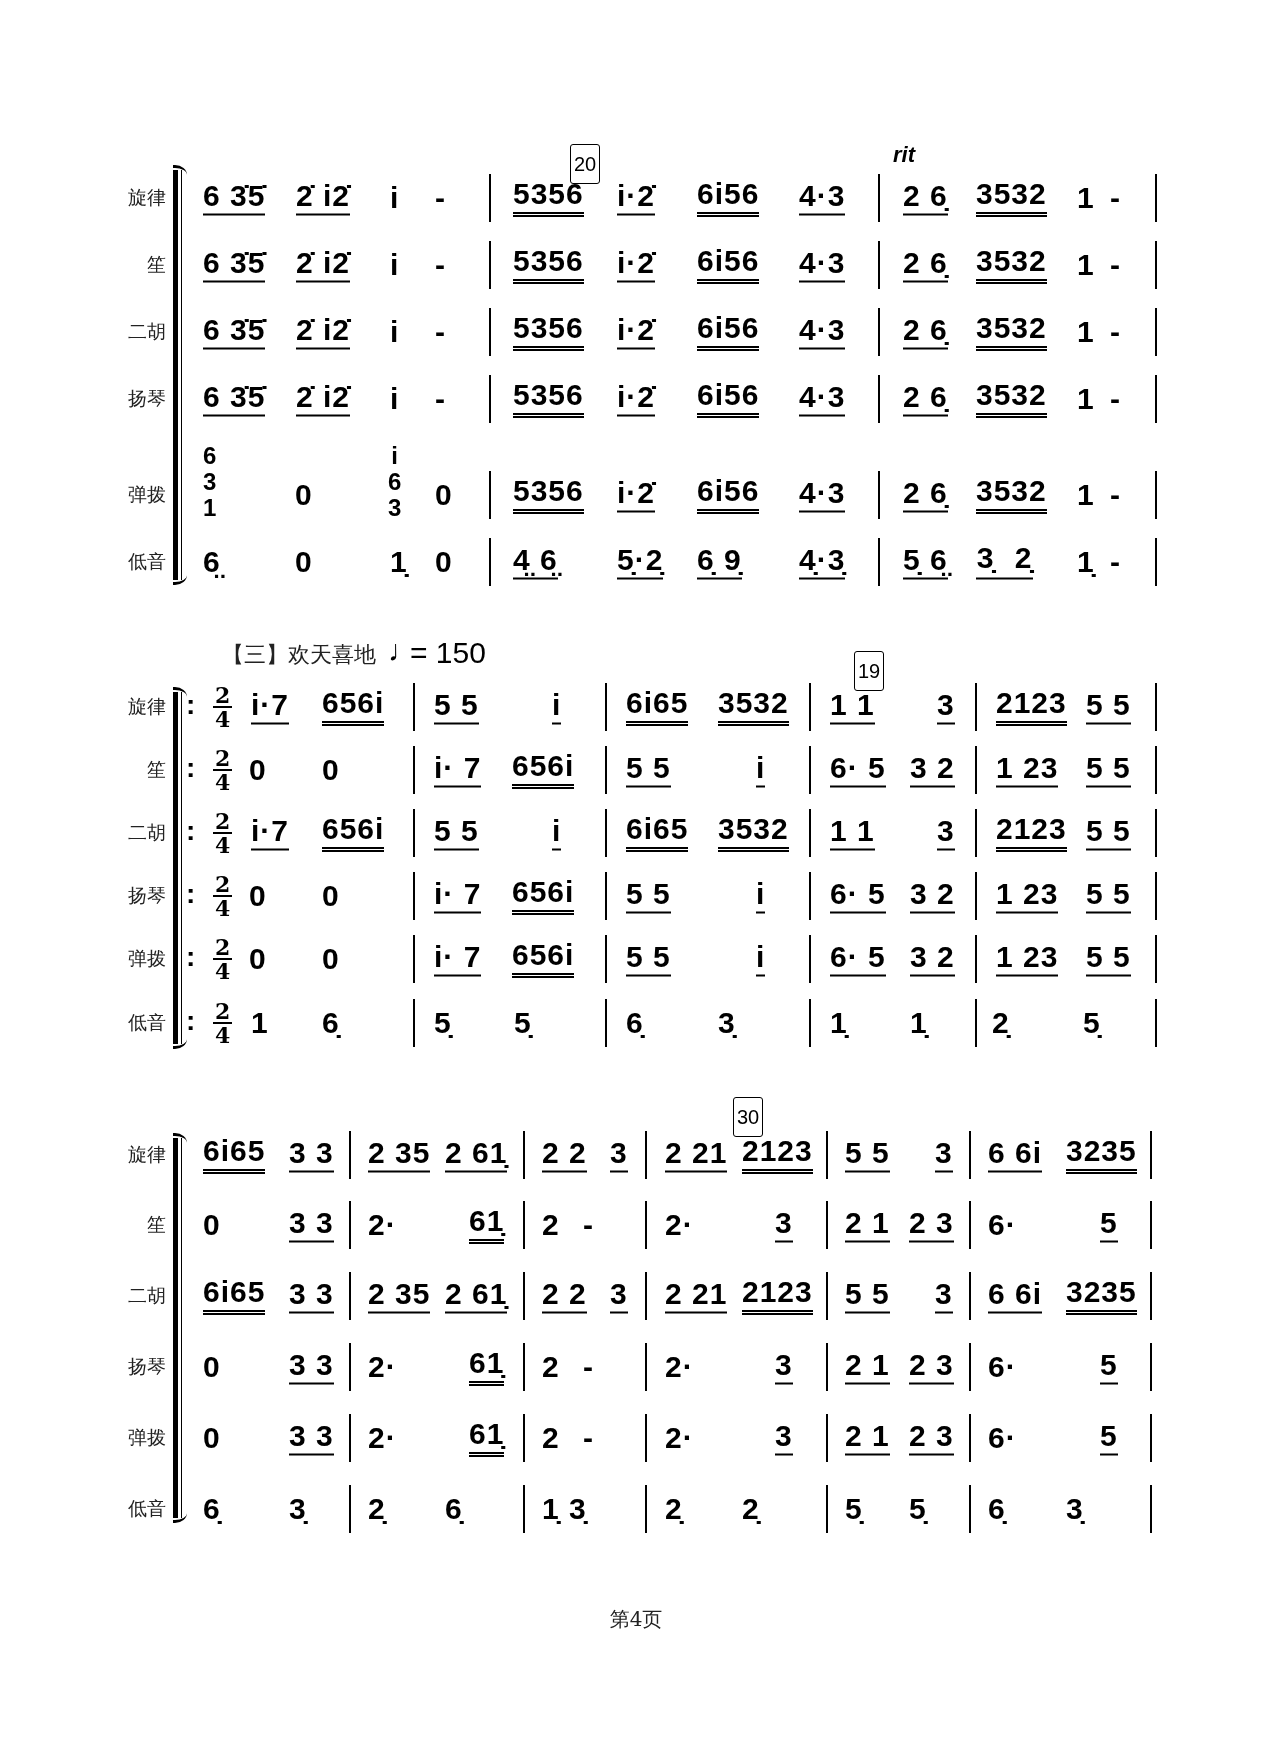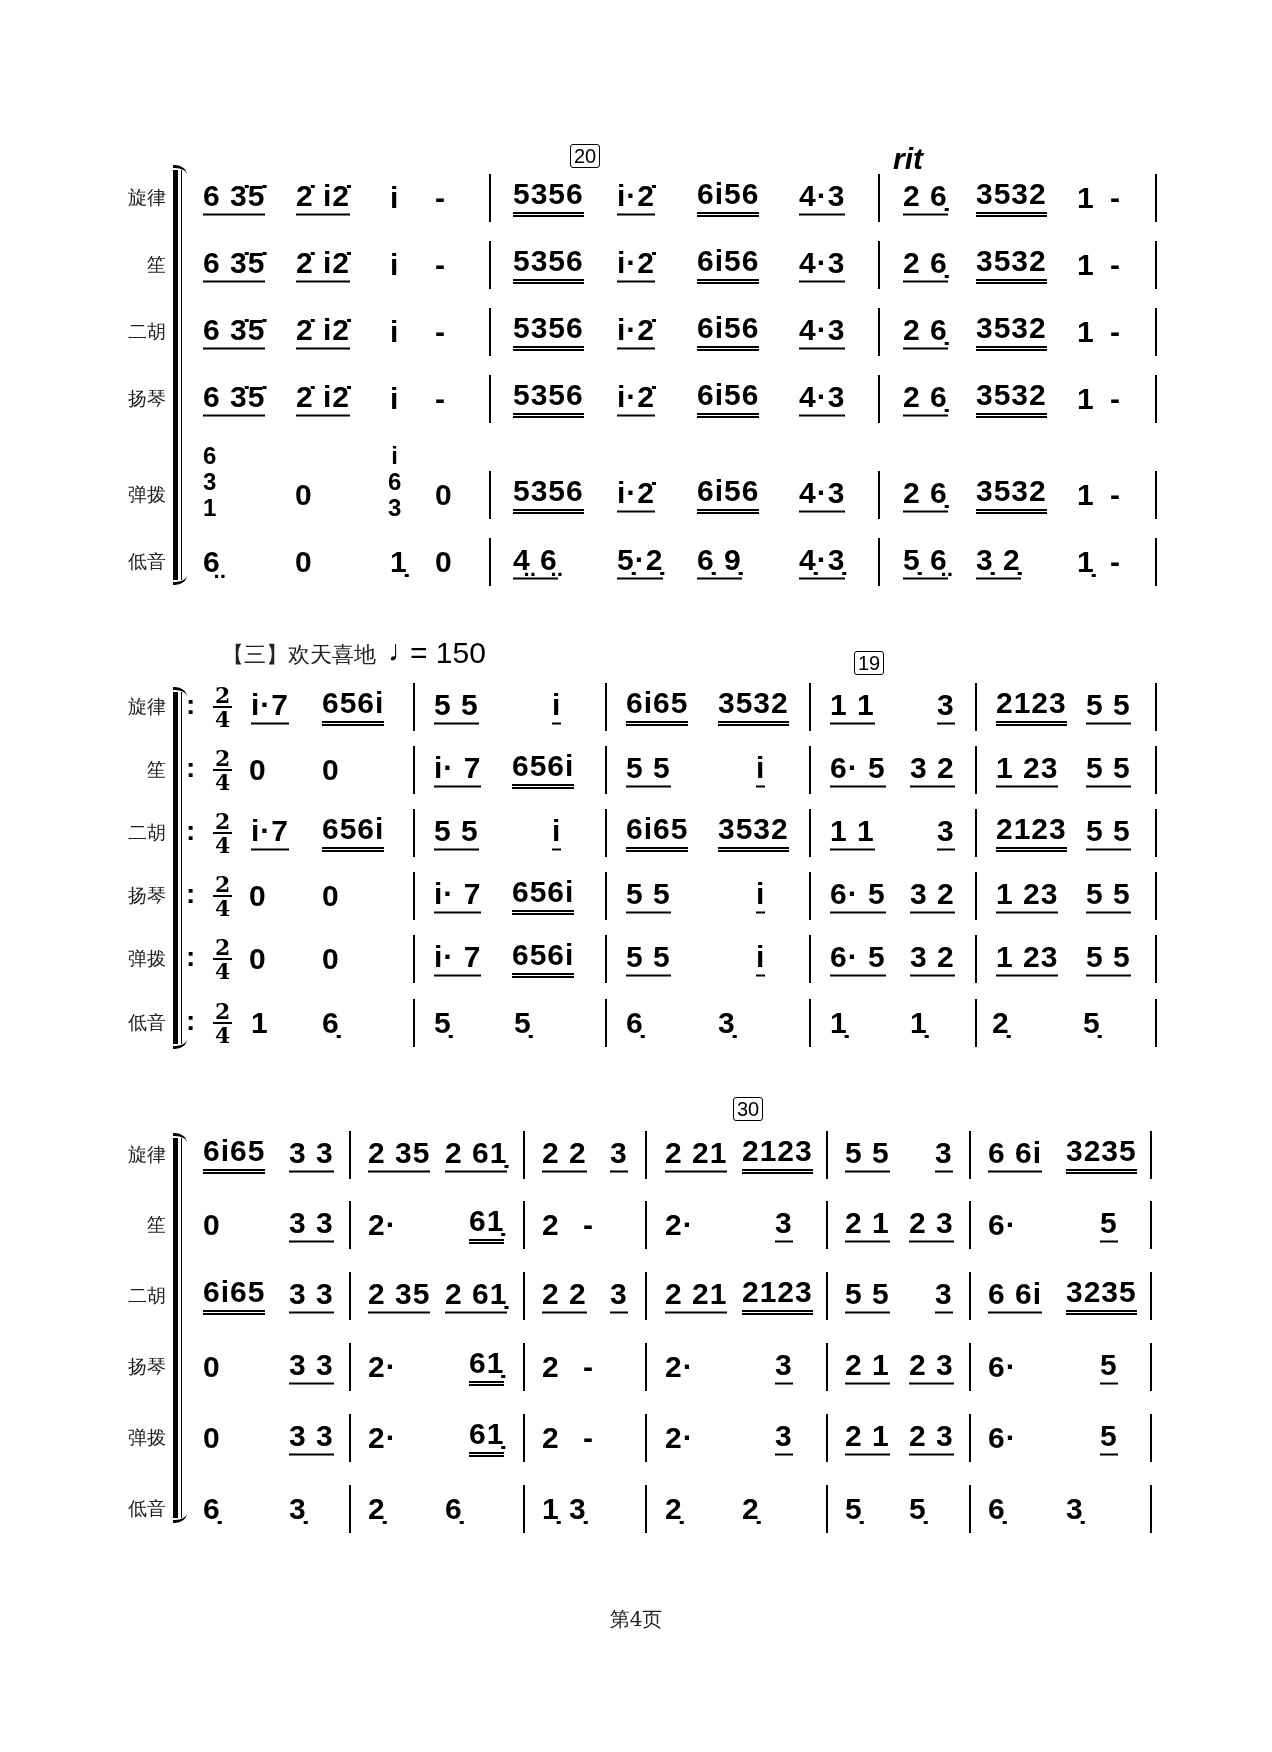--- a/index.html
+++ b/index.html
@@ -16,22 +16,22 @@
   .bar { position: absolute; width: 2px; background: #000; height: 48px; top: 50%; transform: translateY(-50%); }
   .tok { position: absolute; top: 50%; transform: translateY(-50%); font-weight: bold; font-size: 30px;
          letter-spacing: 1px; white-space: nowrap; line-height: 1; }
   .tok.u1 { border-bottom: 2px solid #000; padding-bottom: 3px; }
   .tok.u2 { border-bottom: 5px double #000; padding-bottom: 3px; }
   .chord { position: absolute; font-weight: bold; font-size: 24px; line-height: 26px; text-align: center; white-space: pre; }
   .rep { position: absolute; font-weight: bold; font-size: 28px; top: 50%; transform: translateY(-55%); }
   .ts { position: absolute; top: 50%; transform: translateY(-50%); font-weight: bold; font-size: 22px; line-height: 22px; text-align: center;
         font-family: "DejaVu Serif", serif; }
   .ts .n { display: block; border-bottom: 2px solid #000; padding: 0 2px; }
-  .rehearsal { position: absolute; font-size: 20px; border: 1.5px solid #000; border-radius: 3px; padding: 0 3px; line-height: 22px; }
-  .rit { position: absolute; font-style: italic; font-size: 30px; font-weight: bold; }
+  .rehearsal { position: absolute; font-size: 20px; border: 1.5px solid #000; border-radius: 3px; padding: 8px 3px; line-height: 22px; }
+  .rit { position: absolute; font-style: italic; font-size: 22px; font-weight: bold; }
   .section-title { position: absolute; font-family: "DejaVu Serif", serif; font-size: 22px; color: #222; }
   .tempo { position: absolute; font-size: 30px; }
   .footer { position: absolute; left: 0; width: 1272px; text-align: center; font-family: "DejaVu Serif", serif; font-size: 20px; color: #222; }
 </style>
 </head>
 <body>
 
 <div class="system" style="top:0;">
   <span class="rehearsal" style="left:570px; top:144px;">20</span>
   <span class="rit" style="left:893px; top:142px;">rit</span>
@@ -141,21 +141,21 @@
     <span class="tok" style="left:295px;">0</span>
     <span class="tok" style="left:390px;">1̣</span>
     <span class="tok" style="left:435px;">0</span>
     <span class="bar" style="left:489px;"></span>
     <span class="tok u1" style="left:513px;">4̤ 6̤</span>
     <span class="tok u1" style="left:617px;">5̣·2̣</span>
     <span class="tok u1" style="left:697px;">6̣ 9̣</span>
     <span class="tok u1" style="left:799px;">4̣·3̣</span>
     <span class="bar" style="left:878px;"></span>
     <span class="tok u1" style="left:903px;">5̣ 6̤</span>
-    <span class="tok u1" style="left:976px;">3̣ 2̣</span>
+    <span class="tok u1" style="left:976px;font-family:Liberation Mono, monospace;">3̣ 2̣</span>
     <span class="tok" style="left:1077px;">1̣</span>
     <span class="tok" style="left:1110px;">-</span>
     <span class="bar" style="left:1155px;"></span>
   </div>
 </div>
 
 <div class="system" style="top:0;">
   <span class="section-title" style="left:222px; top:640px;">【三】欢天喜地</span>
   <span class="tempo" style="left:388px; top:634px;">♩</span>
   <span class="tempo" style="left:410px; top:636px;">= 150</span>

